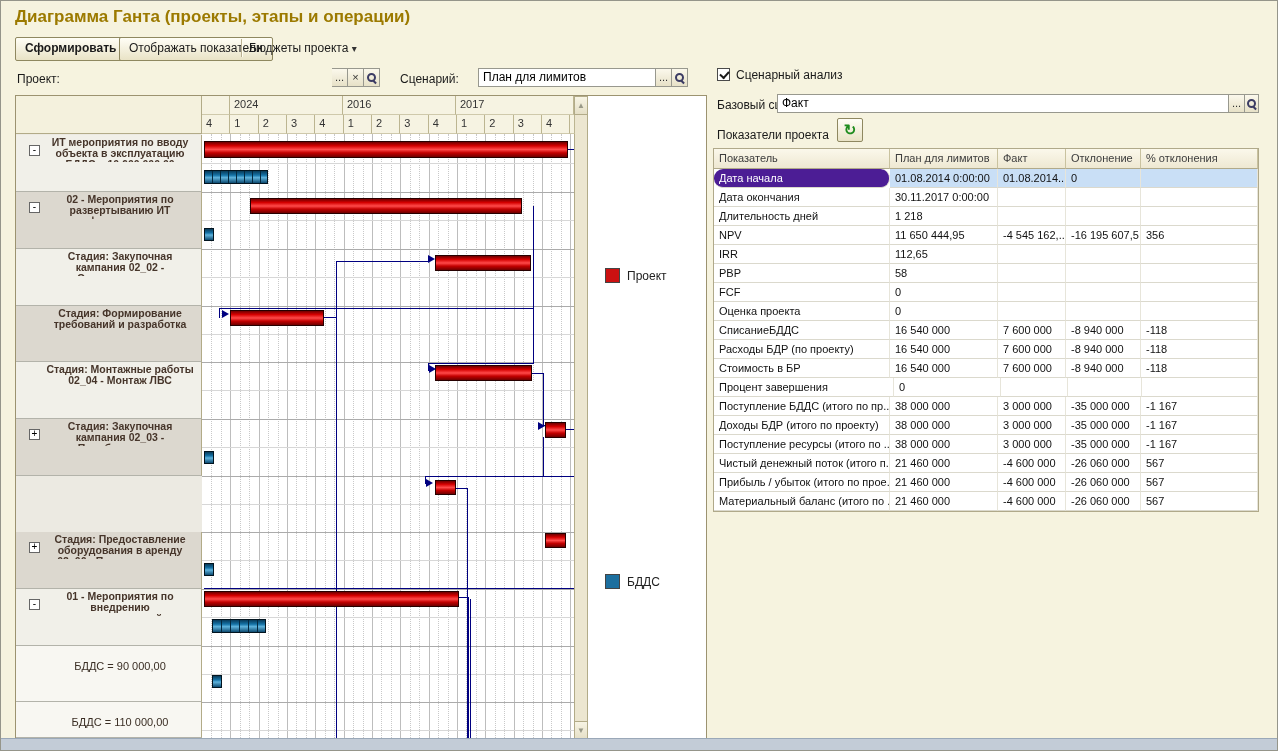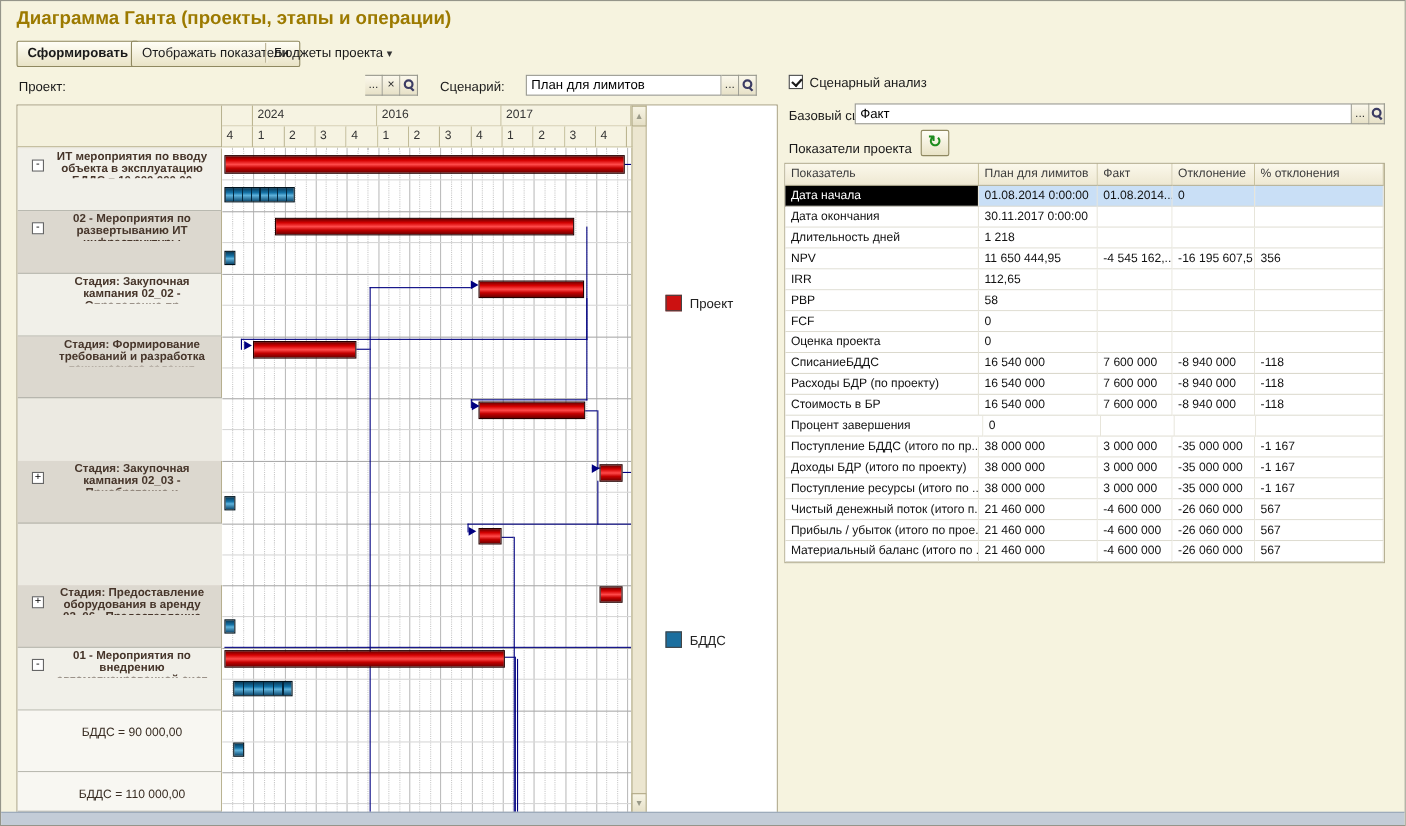--- a/index.html
+++ b/index.html
@@ -45,21 +45,21 @@
   #g-legend{position:absolute;left:572px;top:0;width:118px;height:644px;background:#fff;}
   .leg{position:absolute;left:17px;display:flex;align-items:center;gap:7px;font-size:12px;color:#222;}
   .legsw{width:15px;height:15px;border:1px solid #444;box-sizing:border-box;}
   
   #tbl{position:absolute;left:712px;top:147px;width:544px;box-sizing:content-box;background:#fff;border:1px solid #b0a98a;}
   .thead{display:flex;}
   .th{box-sizing:border-box;height:20px;background:linear-gradient(#fbf8eb,#eee8d2);border-right:1px solid #c9c29f;border-bottom:1px solid #b0a98a;font-size:11px;color:#3c3c3c;padding:3px 3px 0 5px;white-space:nowrap;overflow:hidden;}
   .trow{display:flex;}
   .td{box-sizing:border-box;height:19px;border-right:1px solid #e7e5da;border-bottom:1px solid #dbd9cd;font-size:11px;color:#111;padding:3px 3px 0 5px;white-space:nowrap;overflow:hidden;background:#fff;}
   .trow.sel .td{background:#c9dff6;}
-  .trow.sel .td:first-child{background:#000000;color:#fff;}
+  .trow.sel .td:first-child{background:#4c1d95;color:#fff;border-radius:9px;}
   .statusbar{position:absolute;left:0;right:0;bottom:0;height:11px;background:#c3ccd7;border-top:1px solid #9aa8b8;}
 </style>
 </head>
 <body>
 
 <div id="app">
   <div class="title">Диаграмма Ганта (проекты, этапы и операции)</div>
 
   <div class="btn" style="left:14px;font-weight:bold;">Сформировать</div>
   <div class="btn" style="left:118px;">Отображать показатели</div>
@@ -98,20 +98,23 @@
         </div>
         <div class="g-row dark" style="top: 58px; height: 57px;">
           <div class="g-exp">-</div>
           <div class="g-row-text">02 - Мероприятия по развертыванию ИТ инфраструктуры</div>
         </div>
         <div class="g-row light" style="top: 115px; height: 57px;">
           <div class="g-row-text">Стадия: Закупочная кампания 02_02 - Определение пр</div>
         </div>
         <div class="g-row dark" style="top: 172px; height: 56px;">
           <div class="g-row-text">Стадия: Формирование требований и разработка технического задания</div>
+        </div>
+        <div class="g-row light" style="top: 228px; height: 57px;">
+          <div class="g-row-text">Стадия: Монтажные работы 02_04 - Монтаж ЛВС</div>
         </div>
         <div class="g-row dark" style="top: 285px; height: 57px;">
           <div class="g-exp">+</div>
           <div class="g-row-text">Стадия: Закупочная кампания 02_03 - Приобретение и</div>
         </div>
         <div class="g-row dark" style="top: 398px; height: 57px;">
           <div class="g-exp">+</div>
           <div class="g-row-text">Стадия: Предоставление оборудования в аренду 02_06 - Предоставление</div>
         </div>
         <div class="g-row light" style="top: 455px; height: 57px;">

